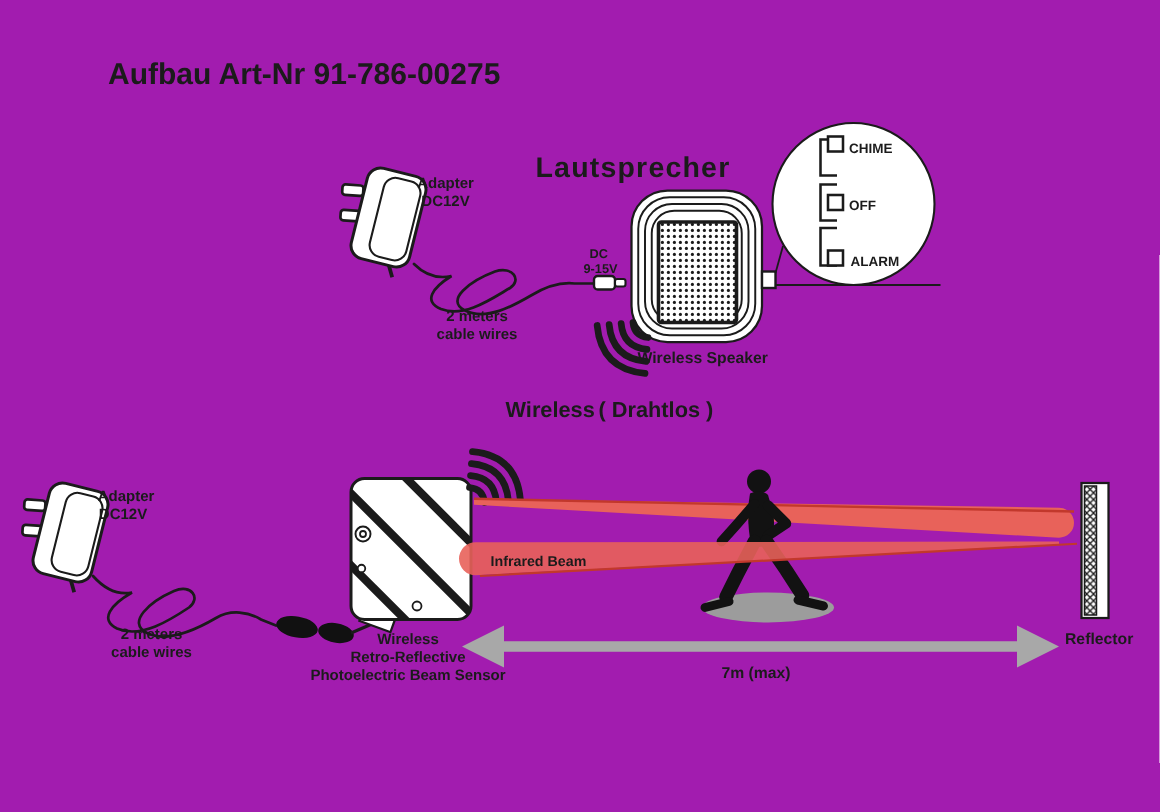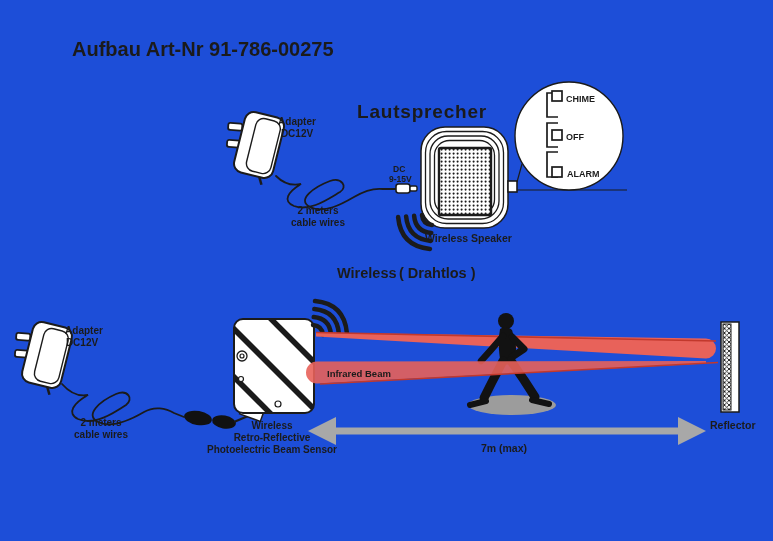--- a/index.html
+++ b/index.html
@@ -1,17 +1,17 @@
 <!DOCTYPE html>
 <html style="--ink: #1b1b1b; --beam: #e8625a; --beam_edge: #c2382c; --pink: #d4156d; --arrow: #a8a8a8; --shadow: #9c9c9c;"><head>
 <meta charset="utf-8">
 <style>
   html,body{margin:0;padding:0;background:#fff;}
   .canvas{
-    position:relative;width:773px;height:541px;background:#1d4ed8;overflow:hidden;
+    position:relative;width:773px;height:541px;background:#a21caf;overflow:hidden;
     font-family:"Liberation Sans", sans-serif;
     text-decoration:underline;
   }
   svg text{fill:var(--ink);font-family:"Liberation Sans", sans-serif;}
   .outline{fill:#ffffff;stroke:#1b1b1b;}
   .wire{fill:none;stroke:#1b1b1b;stroke-width:1.8;stroke-linecap:round;}
   .wave{fill:none;stroke:#1b1b1b;stroke-width:4.5;stroke-linecap:round;}
   .limb{fill:none;stroke:#121212;stroke-linecap:round;stroke-linejoin:round;}
 </style>
 </head>

